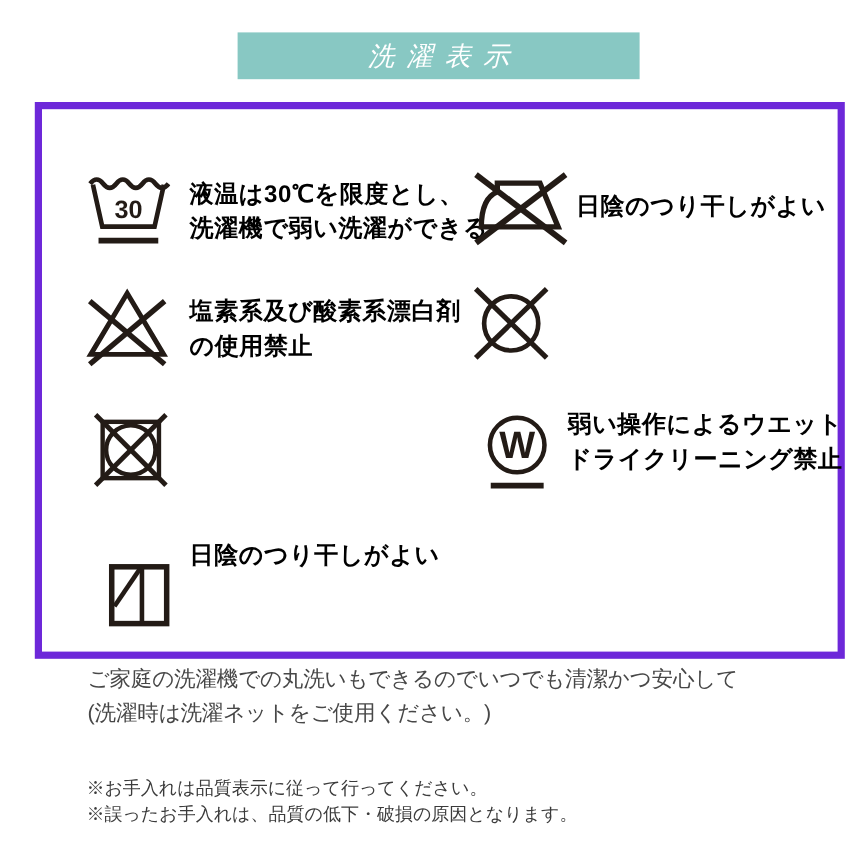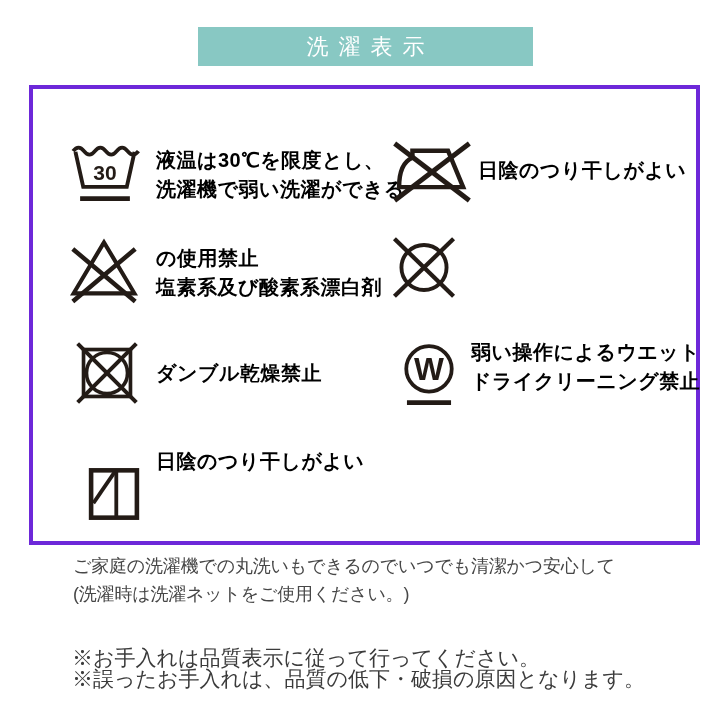--- a/index.html
+++ b/index.html
@@ -3,35 +3,35 @@
 <meta charset="utf-8">
 <style>
   html,body{margin:0;padding:0;background:#ffffff;}
   .page{position:relative;width:720px;height:720px;background:#ffffff;overflow:hidden;
         font-family:"Liberation Sans",sans-serif;}
 
   
   .badge{position:absolute;left:198px;top:27px;width:335px;height:39px;background:#88c8c3;
          display:flex;align-items:center;justify-content:center;}
   .badge-text{color:#ffffff;font-size:22px;font-weight:500;letter-spacing:10px;padding-left:10px;
-              white-space:nowrap;}
+              white-space:nowrap;font-style:italic;}
 
   
   .panel{position:absolute;left:29px;top:85px;width:663px;height:452px;
-         border:4px solid #6d28d9;background:#ffffff;}
+         border:6px solid #6d28d9;background:#ffffff;}
   .sym{position:absolute;}
   .sym path,.sym rect,.sym circle{stroke:#231b16;fill:none;}
   .sym text{fill:#231b16;stroke:none;font-family:"Liberation Sans",sans-serif;}
   .label{position:absolute;color:#000000;font-size:20px;font-weight:600;letter-spacing:0.5px;
          line-height:29px;white-space:nowrap;}
 
   
   .desc{position:absolute;left:73px;top:552px;color:#474747;font-size:18px;line-height:28px;
         letter-spacing:-0.2px;white-space:nowrap;}
-  .notes{position:absolute;left:72px;top:648px;color:#3b3b3b;font-size:21px;line-height:21px;
+  .notes{position:absolute;left:72px;top:648px;color:#3b3b3b;font-size:15px;line-height:21px;
          font-family:"Liberation Serif",serif;white-space:nowrap;}
 </style>
 </head>
 <body>
 
 <div class="page">
 
   <div class="badge">
     <span class="badge-text">洗濯表示</span>
   </div>
@@ -48,33 +48,30 @@
       <div>液温は30℃を限度とし、</div>
       <div>洗濯機で弱い洗濯ができる</div>
     </div>
 
     <svg class="sym" style="left:34px;top:146px" width="74" height="69" viewBox="0 0 90 84">
       <path d="M45,9 L8,71 L82,71 Z" stroke-width="5"></path>
       <path d="M7,17 L83,81" stroke-width="5.5"></path>
       <path d="M83,17 L7,81" stroke-width="5.5"></path>
     </svg>
     <div class="label" style="left:123px;top:155px">
+      <div>塩素系及び酸素系漂白剤</div>
       <div>の使用禁止</div>
-      <div>塩素系及び酸素系漂白剤</div>
     </div>
 
     <svg class="sym" style="left:41px;top:251px" width="66" height="66" viewBox="0 0 90 90">
       <rect x="13" y="13" width="64" height="64" stroke-width="5"></rect>
       <circle cx="45" cy="45" r="28" stroke-width="5"></circle>
       <path d="M5,5 L85,85" stroke-width="5.5"></path>
       <path d="M85,5 L5,85" stroke-width="5.5"></path>
     </svg>
-    <div class="label" style="left:123px;top:270px">
-      <div>ダンブル乾燥禁止</div>
-    </div>
 
     <svg class="sym" style="left:52px;top:375px" width="58" height="60" viewBox="0 0 76 78">
       <rect x="8" y="8" width="60" height="62" stroke-width="6"></rect>
       <path d="M41,8 L41,70" stroke-width="5"></path>
       <path d="M11,51 L39,10" stroke-width="5"></path>
     </svg>
     <div class="label" style="left:123px;top:358px">
       <div>日陰のつり干しがよい</div>
     </div>
 

